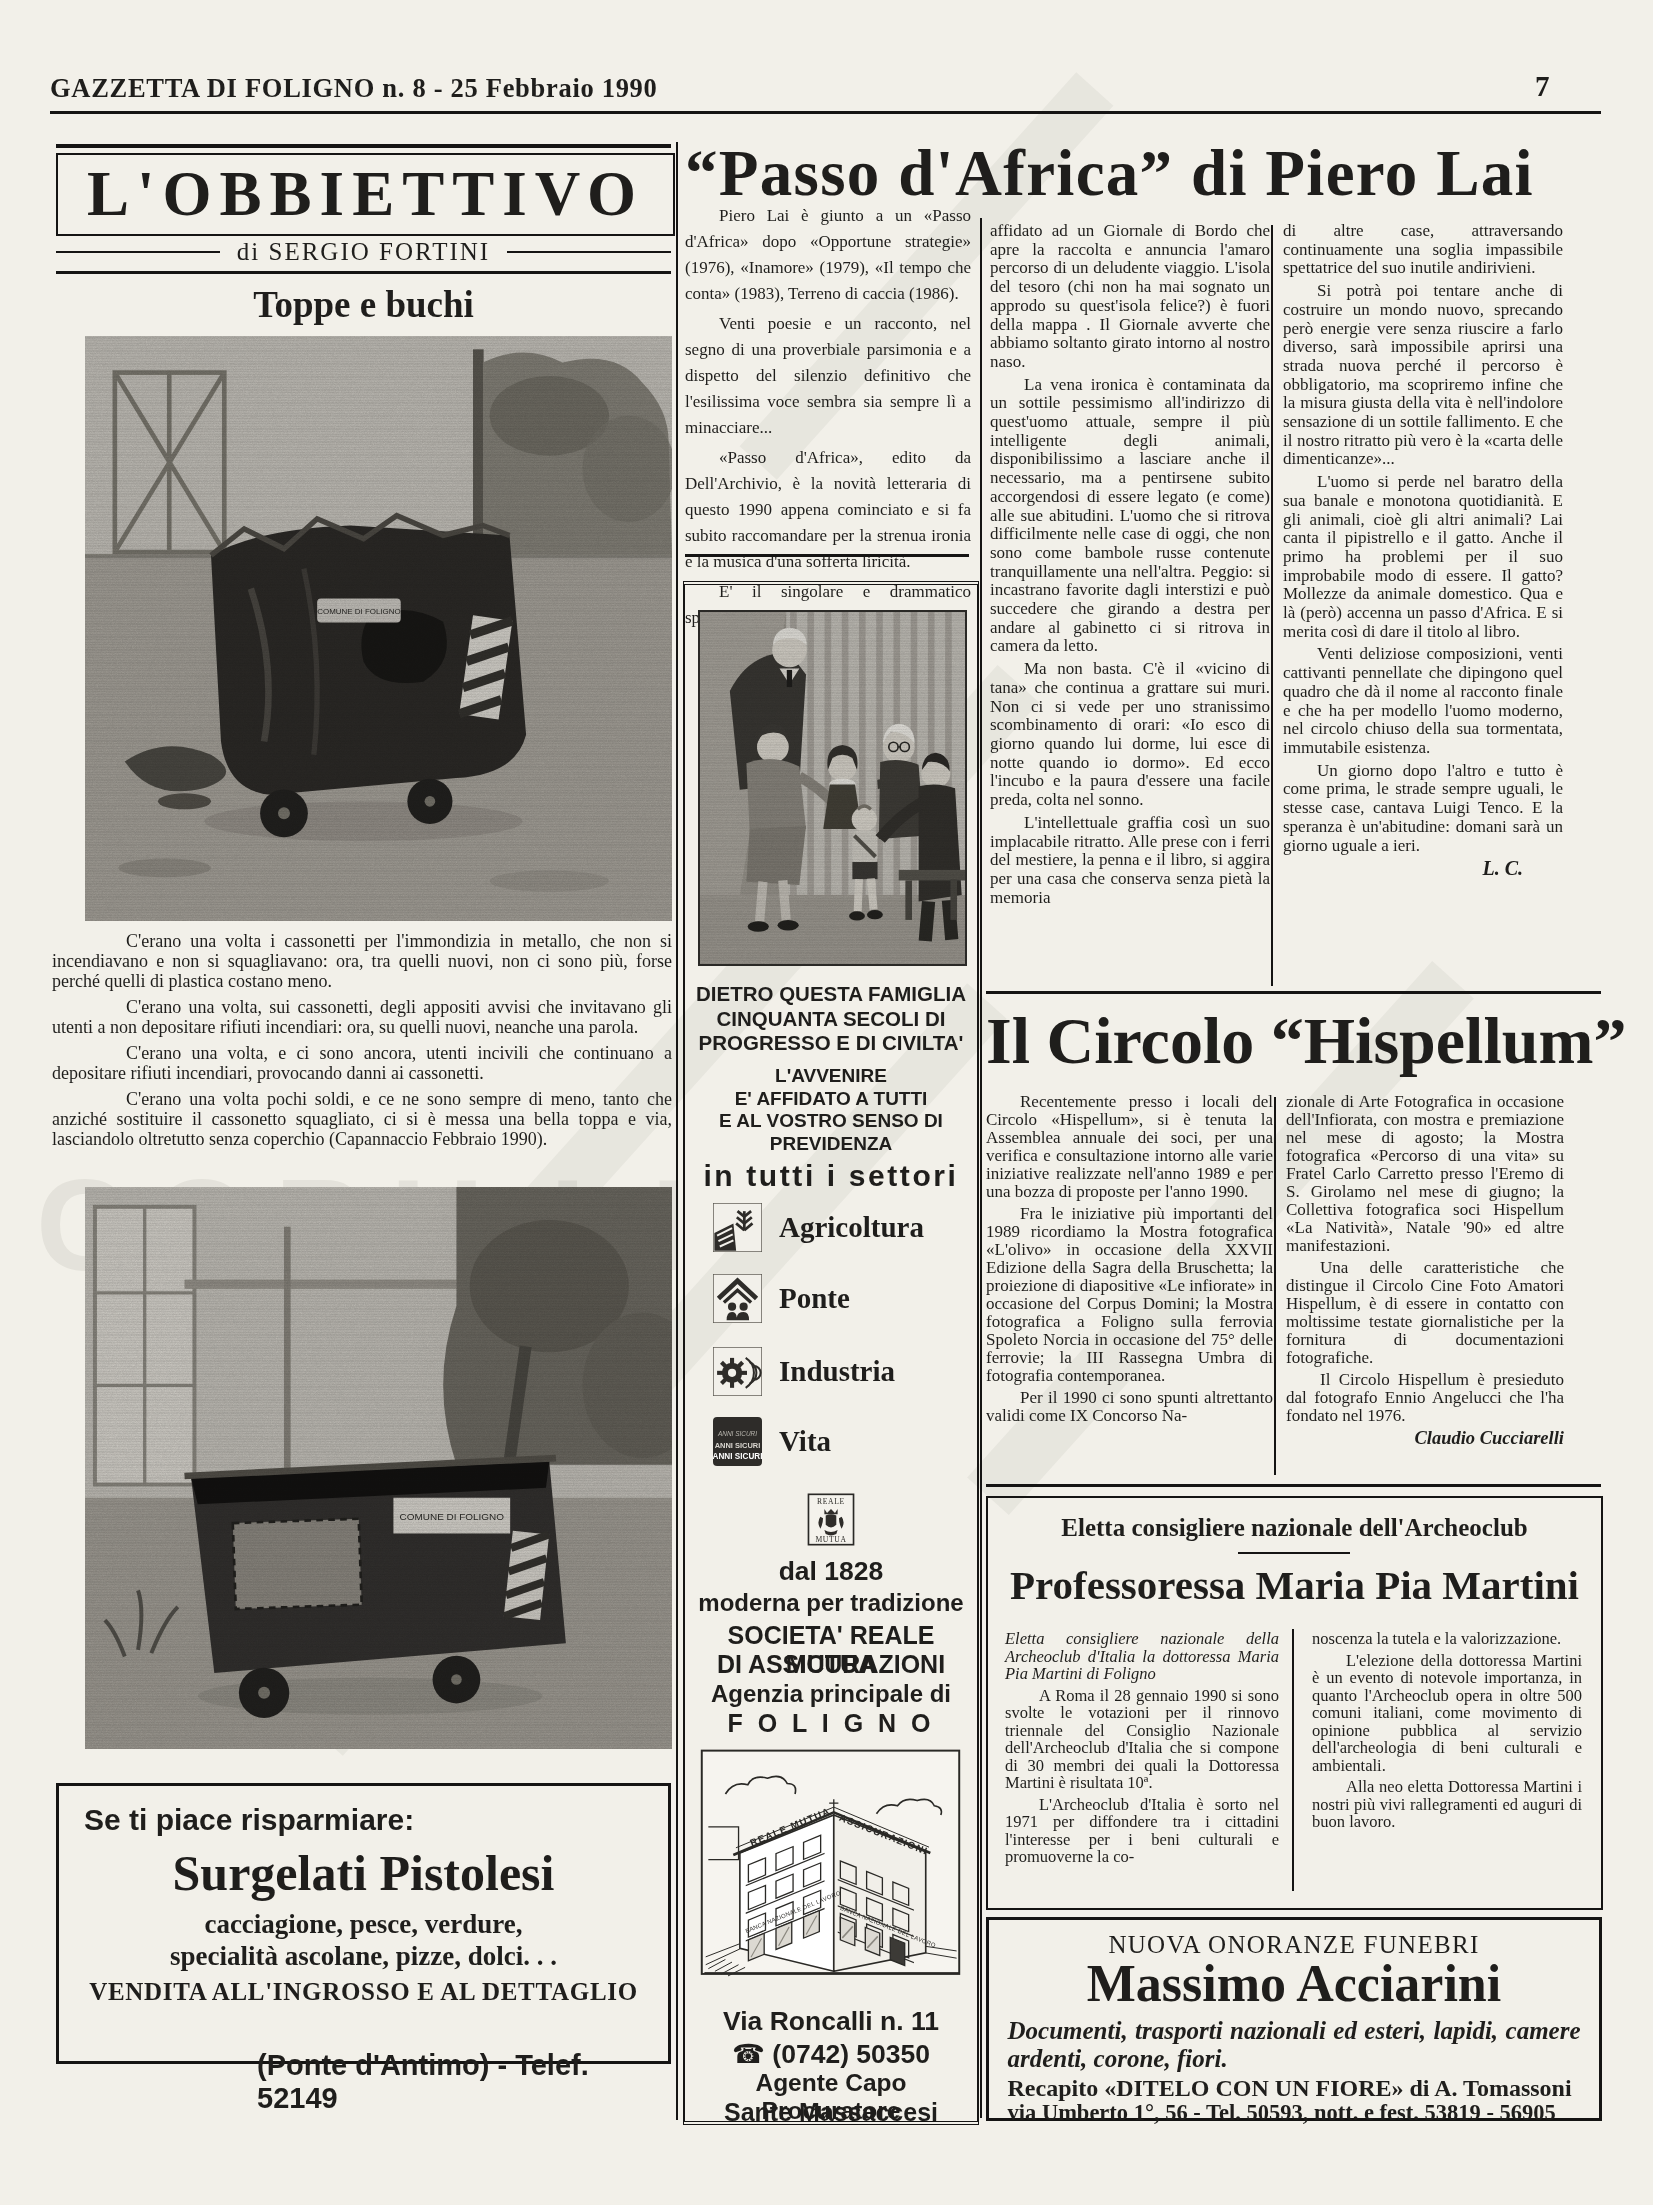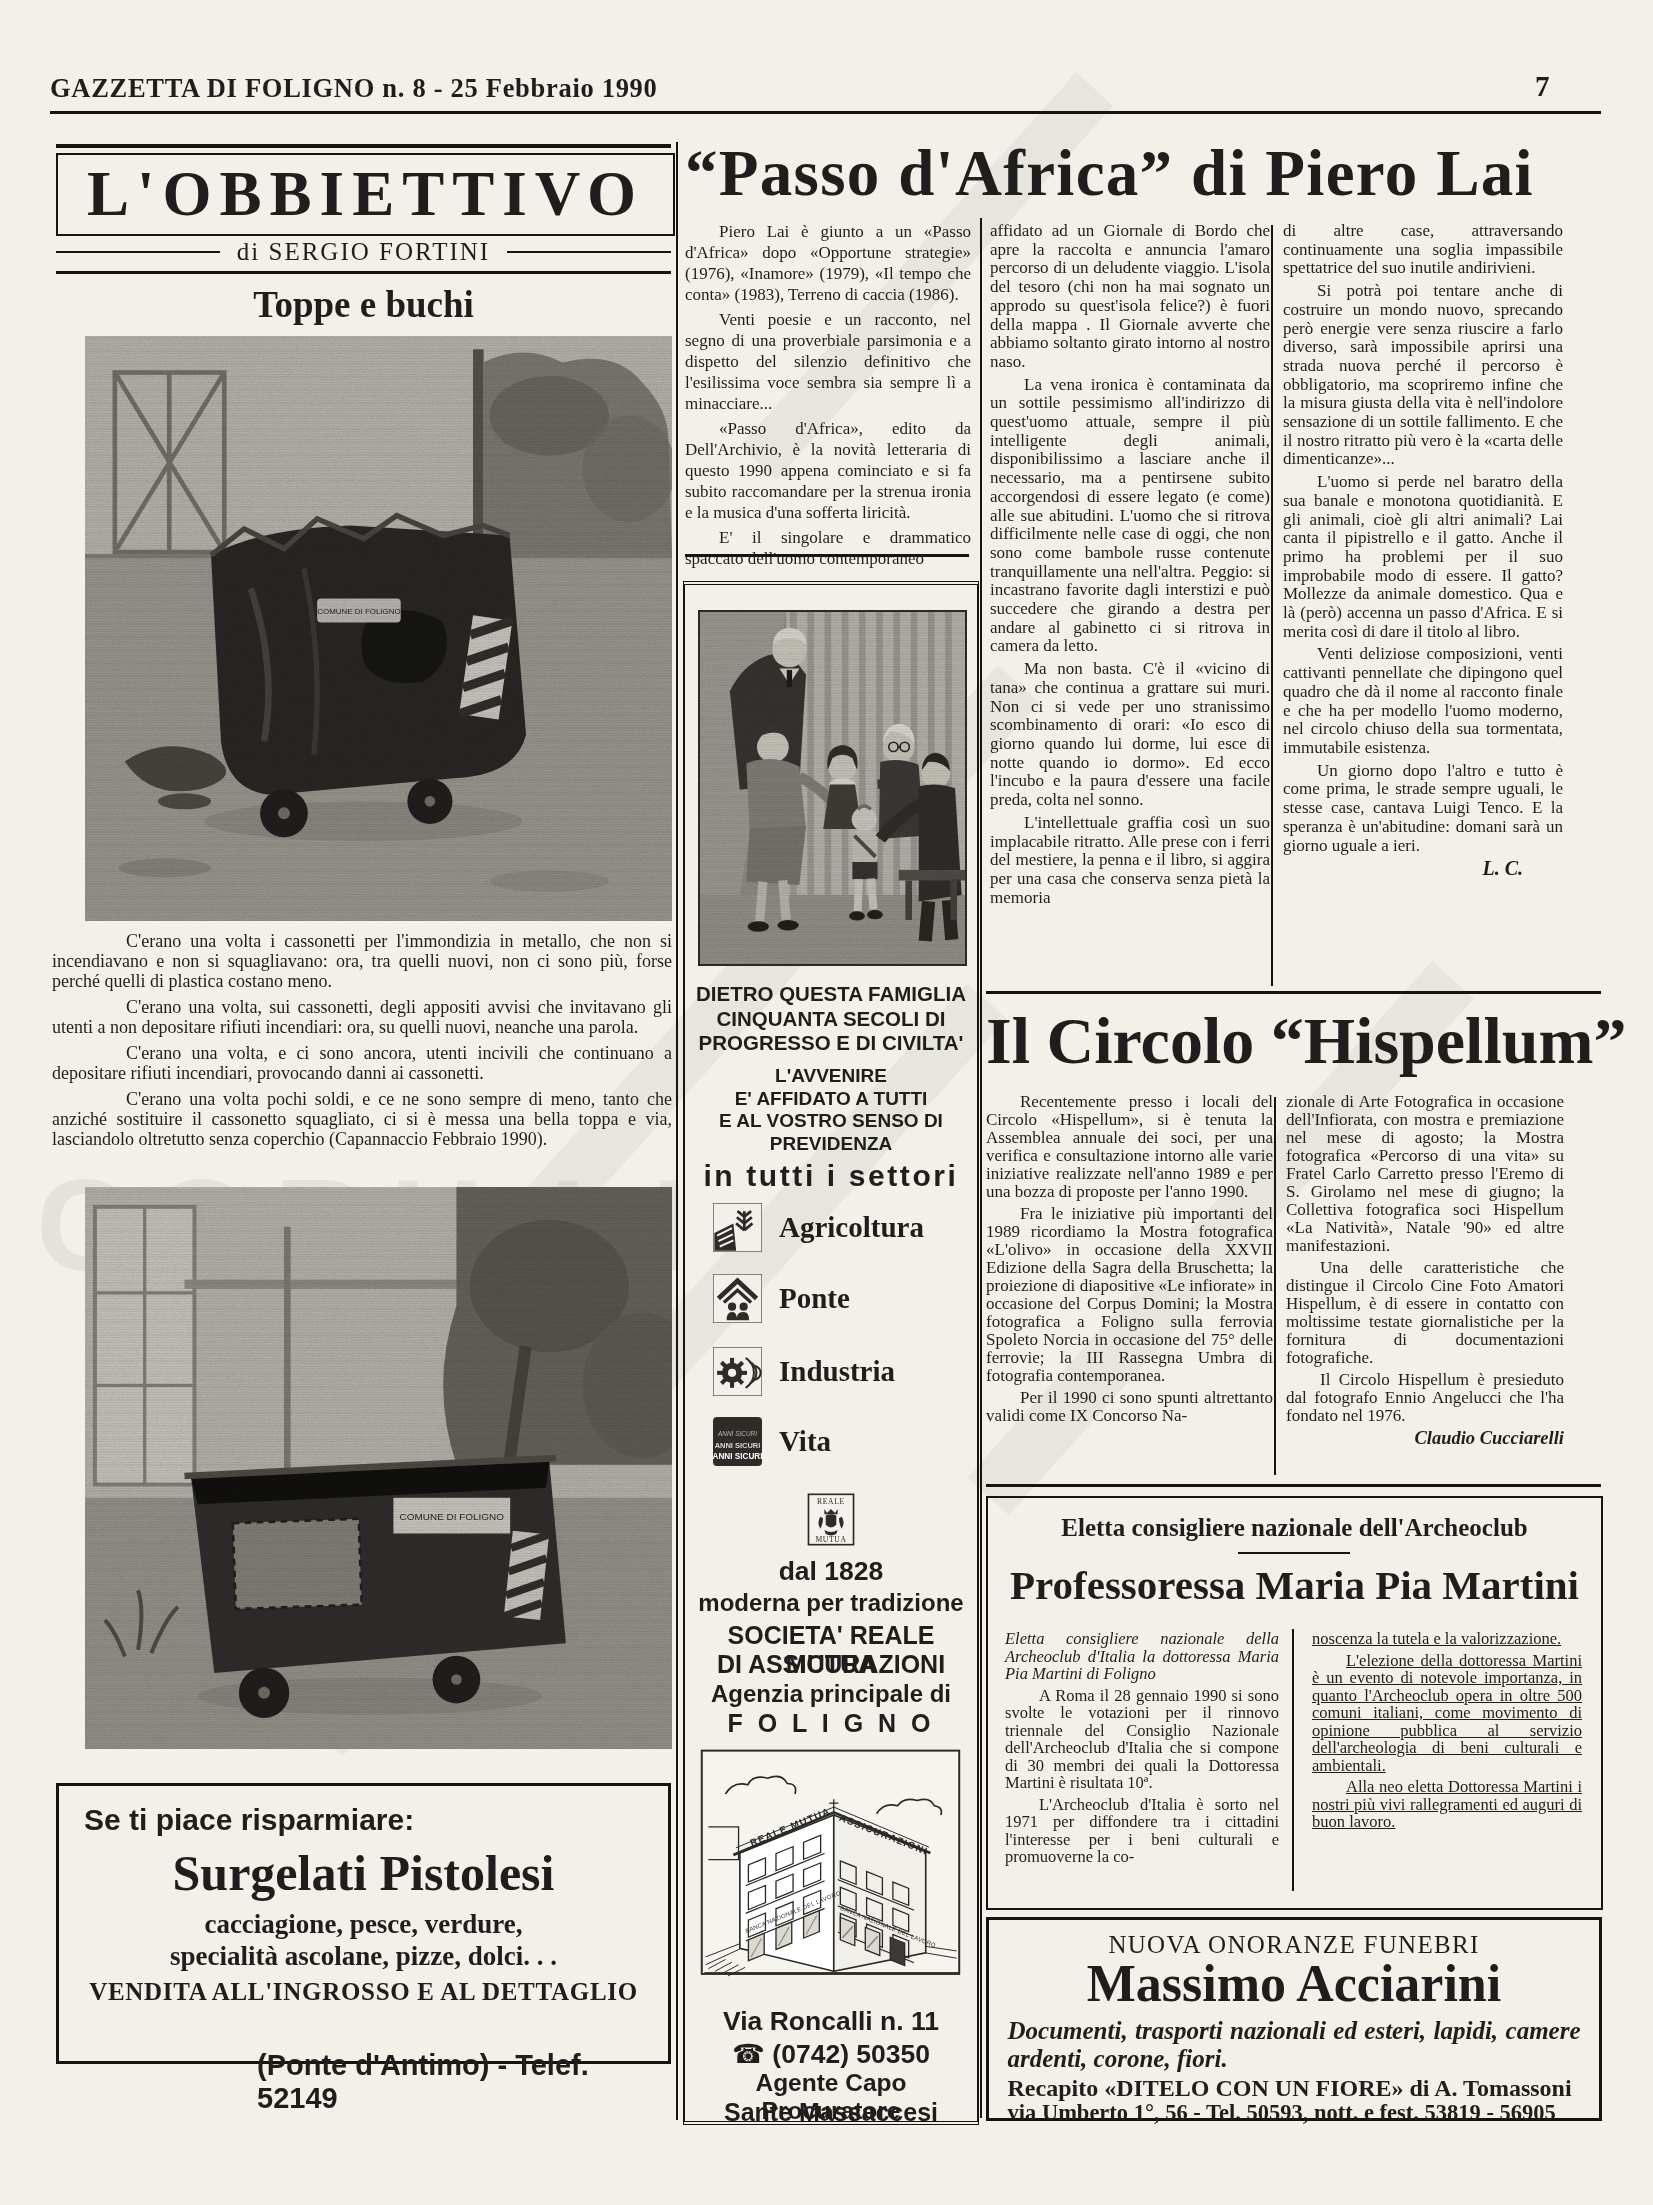--- a/index.html
+++ b/index.html
@@ -163,21 +163,21 @@
       <div class="abs serif ctr" style="left:0;top:123px;width:100%;font-size:27px;font-weight:bold;">cacciagione, pesce, verdure,</div>
       <div class="abs serif ctr" style="left:0;top:155px;width:100%;font-size:27px;font-weight:bold;">specialità ascolane, pizze, dolci. . .</div>
       <div class="abs serif ctr" style="left:0;top:192px;width:100%;font-size:25px;font-weight:bold;letter-spacing:0.7px;">VENDITA ALL'INGROSSO E AL DETTAGLIO</div>
       <div class="abs sans" style="left:198px;top:263px;font-size:29px;font-weight:bold;">(Ponte d'Antimo) - Telef. 52149</div>
     </aside>
   </section>
 
   <section>
     <div class="abs serif" style="left:685px;top:136px;width:919px;font-size:65px;font-weight:bold;letter-spacing:1.3px;white-space:nowrap;">“Passo d'Africa” di Piero Lai</div>
 
-    <div class="abs serif just bodycol" style="left:685px;top:221px;width:286px;font-size:17px;line-height:21px;">
+    <div class="abs serif just bodycol" style="left:685px;top:203px;width:286px;font-size:17px;line-height:26px;">
       <p>Piero Lai è giunto a un «Passo d'Africa» dopo «Opportune strategie» (1976), «Inamore» (1979), «Il tempo che conta» (1983), Terreno di caccia (1986).</p>
       <p>Venti poesie e un racconto, nel segno di una proverbiale parsimonia e a dispetto del silenzio definitivo che l'esilissima voce sembra sia sempre lì a minacciare...</p>
       <p>«Passo d'Africa», edito da Dell'Archivio, è la novità letteraria di questo 1990 appena cominciato e si fa subito raccomandare per la strenua ironia e la musica d'una sofferta liricità.</p>
       <p>E' il singolare e drammatico spaccato dell'uomo contemporaneo</p>
     </div>
     <div class="rule" style="left:685px;top:554px;width:284px;height:2.6px;"></div>
 
     <div class="abs serif just bodycol" style="left:990px;top:222px;width:280px;font-size:17px;line-height:18.7px;">
       <p class="noind">affidato ad un Giornale di Bordo che apre la raccolta e annuncia l'amaro percorso di un deludente viaggio. L'isola del tesoro (chi non ha mai sognato un approdo su quest'isola felice?) è fuori della mappa . Il Giornale avverte che abbiamo soltanto girato intorno al nostro naso.</p>
       <p>La vena ironica è contaminata da un sottile pessimismo all'indirizzo di quest'uomo attuale, sempre il più intelligente degli animali, disponibilissimo a lasciare anche il necessario, ma a pentirsene subito accorgendosi di essere legato (e come) alle sue abitudini. L'uomo che si ritrova difficilmente nelle case di oggi, che non sono come bambole russe contenute tranquillamente una nell'altra. Peggio: si incastrano favorite dagli interstizi e può succedere che girando a destra per andare al gabinetto ci si ritrova in camera da letto.</p>
@@ -469,21 +469,21 @@
     <div class="rule" style="left:250px;top:54px;width:112px;height:2px;"></div>
     <div class="abs serif ctr" style="left:0;top:63px;width:100%;font-size:41px;font-weight:bold;">Professoressa Maria Pia Martini</div>
 
     <div class="vrule" style="left:304px;top:131px;width:2px;height:262px;"></div>
 
     <div class="abs serif just bodycol" style="left:17px;top:132px;width:274px;font-size:16.5px;line-height:17.5px;">
       <p class="noind" style="font-style:italic;">Eletta consigliere nazionale della Archeoclub d'Italia la dottoressa Maria Pia Martini di Foligno</p>
       <p>A Roma il 28 gennaio 1990 si sono svolte le votazioni per il rinnovo triennale del Consiglio Nazionale dell'Archeoclub d'Italia che si compone di 30 membri dei quali la Dottoressa Martini è risultata 10ª.</p>
       <p>L'Archeoclub d'Italia è sorto nel 1971 per diffondere tra i cittadini l'interesse per i beni culturali e promuoverne la co-</p>
     </div>
-    <div class="abs serif just bodycol" style="left:324px;top:132px;width:270px;font-size:16.5px;line-height:17.5px;text-decoration:underline;">
+    <div class="abs serif just bodycol" style="left:324px;top:132px;width:270px;font-size:16.5px;line-height:17.5px;">
       <p class="noind">noscenza la tutela e la valorizzazione.</p>
       <p>L'elezione della dottoressa Martini è un evento di notevole importanza, in quanto l'Archeoclub opera in oltre 500 comuni italiani, come movimento di opinione pubblica al servizio dell'archeologia di beni culturali e ambientali.</p>
       <p>Alla neo eletta Dottoressa Martini i nostri più vivi rallegramenti ed auguri di buon lavoro.</p>
     </div>
   </section>
 
   <aside class="abs" style="left:986px;top:1917px;width:610px;height:198px;border:3.3px solid #151413;">
     <div class="abs serif ctr" style="left:0;top:10.6px;width:100%;font-size:25px;letter-spacing:1.3px;">NUOVA ONORANZE FUNEBRI</div>
     <div class="abs serif ctr" style="left:0;top:34px;width:100%;font-size:52px;font-weight:bold;">Massimo Acciarini</div>
     <div class="abs serif just" style="left:18.5px;top:97px;width:573px;font-size:25px;font-style:italic;font-weight:bold;line-height:28.4px;">Documenti, trasporti nazionali ed esteri, lapidi, camere ardenti, corone, fiori.</div>

